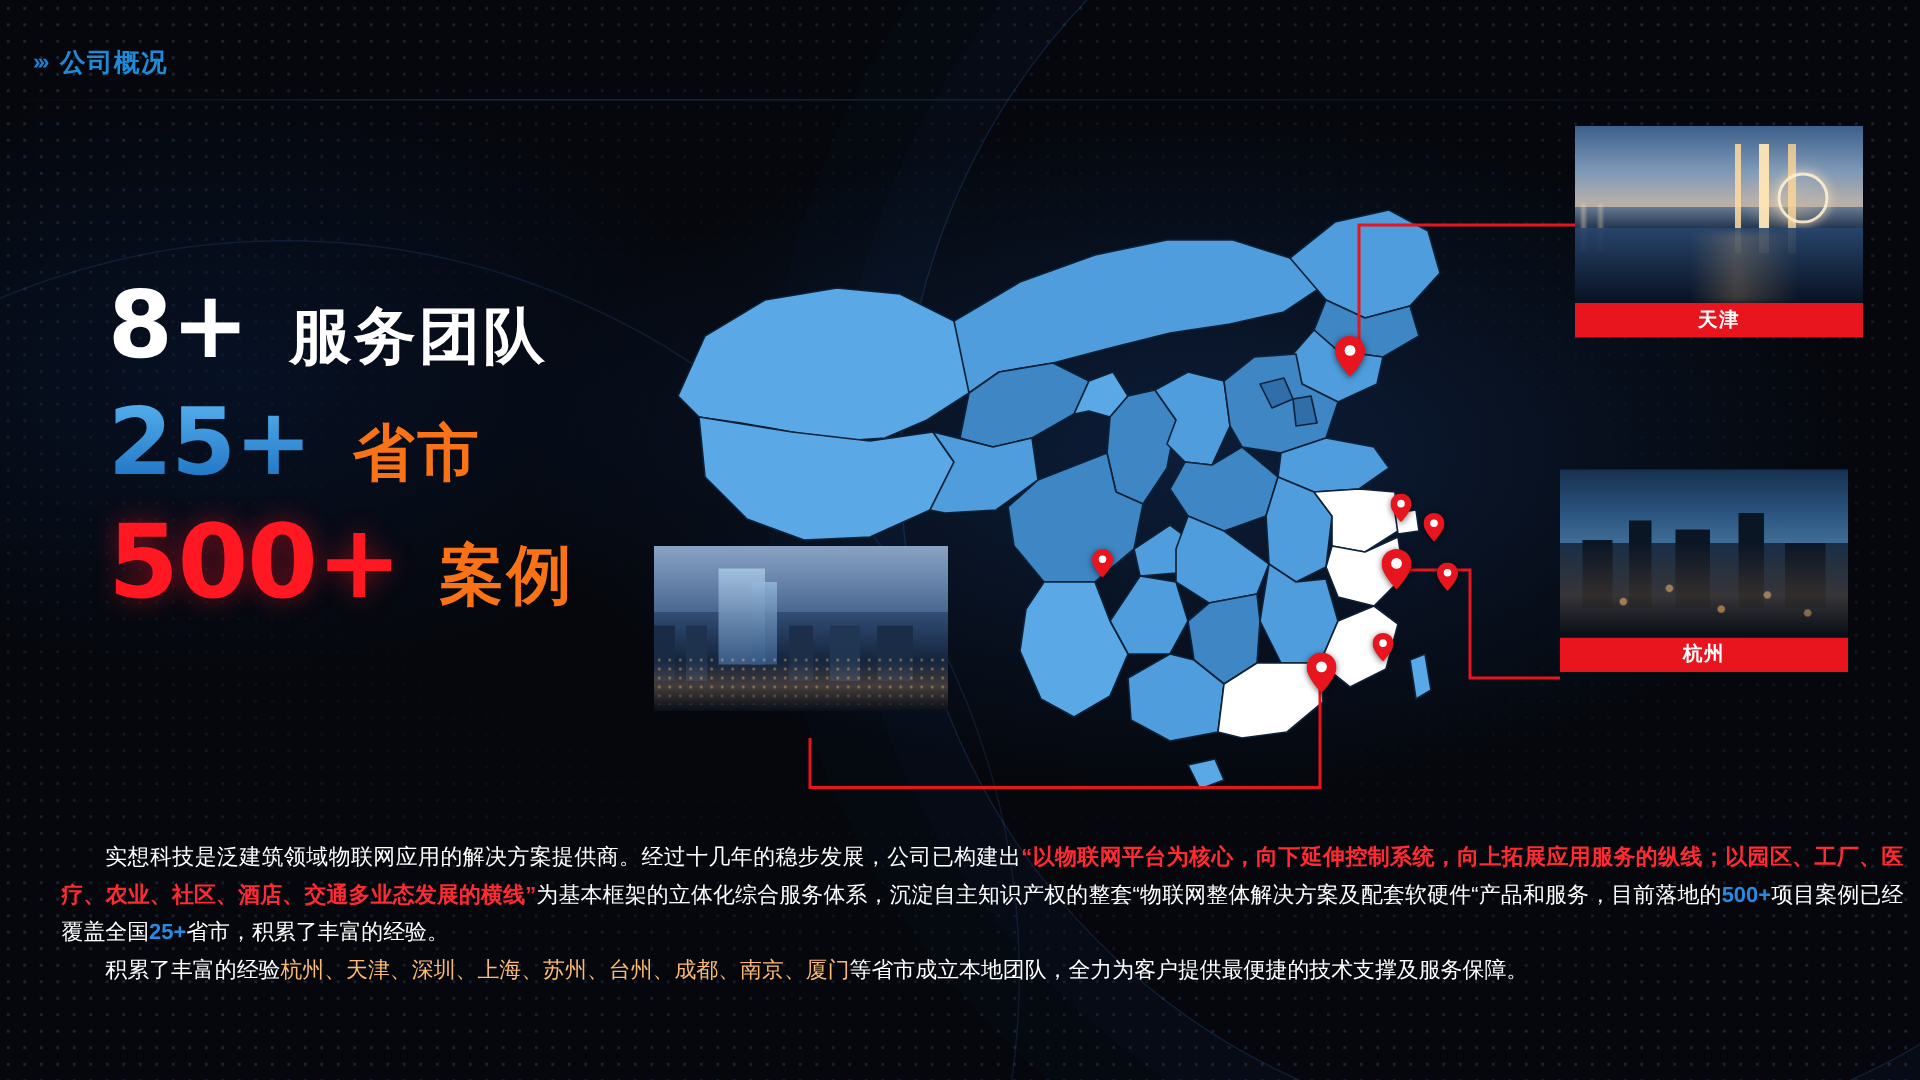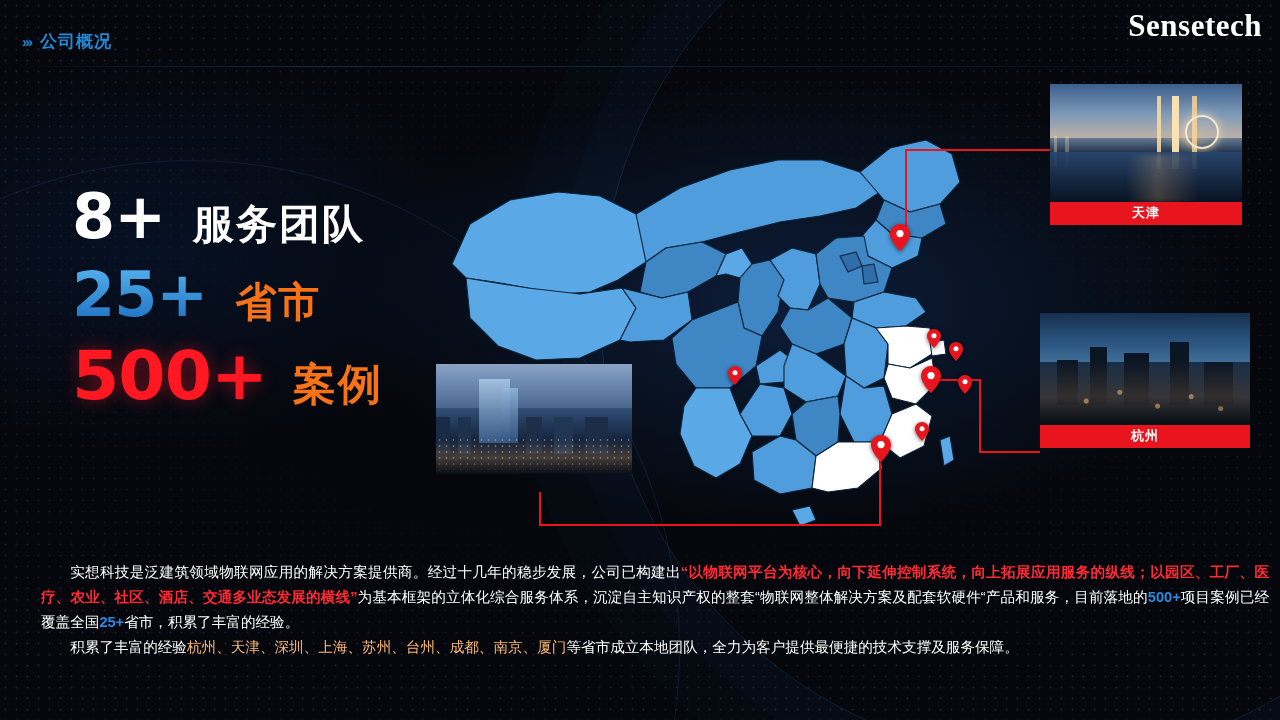--- a/index.html
+++ b/index.html
@@ -188,21 +188,20 @@
 <div class="bg-glow"></div>
 <div class="bg-dots"></div>
 <div class="bg-arc"></div>
 <div class="bg-arc2"></div>
 
 <div class="header">
   <div class="section-tag">
     <span class="chev">›››</span>
     <span class="section-title">公司概况</span>
   </div>
-  <div class="brand">Sensetech</div>
 </div>
 <div class="header-rule"></div>
 
 <div class="stats">
   <div class="stat-row row1">
     <span class="stat-num">8+</span>
     <span class="stat-label">服务团队</span>
   </div>
   <div class="stat-row row2">
     <span class="stat-num">25+</span>
@@ -348,21 +347,21 @@
     <div class="sky-glow"></div>
     <div class="city-l"></div>
     <div class="towers"></div>
     <div class="wheel"></div>
     <div class="water"></div>
     <div class="refl"></div>
   </div>
   <div class="cap">天津</div>
 </div>
 
-<div class="card" style="left:1040px; top:313px; width:210px;">
+<div class="card" style="left:1040px; top:313px; width:192px;">
   <div class="photo ph-hz" style="height:112px;">
     <div class="sky"></div>
     <div class="bldg" style="left:8%; width:10%; height:40%;"></div>
     <div class="bldg" style="left:24%; width:8%; height:52%;"></div>
     <div class="bldg" style="left:40%; width:12%; height:46%;"></div>
     <div class="bldg" style="left:62%; width:9%; height:56%;"></div>
     <div class="bldg" style="left:78%; width:14%; height:38%;"></div>
     <div class="lights"></div>
   </div>
   <div class="cap">杭州</div>

